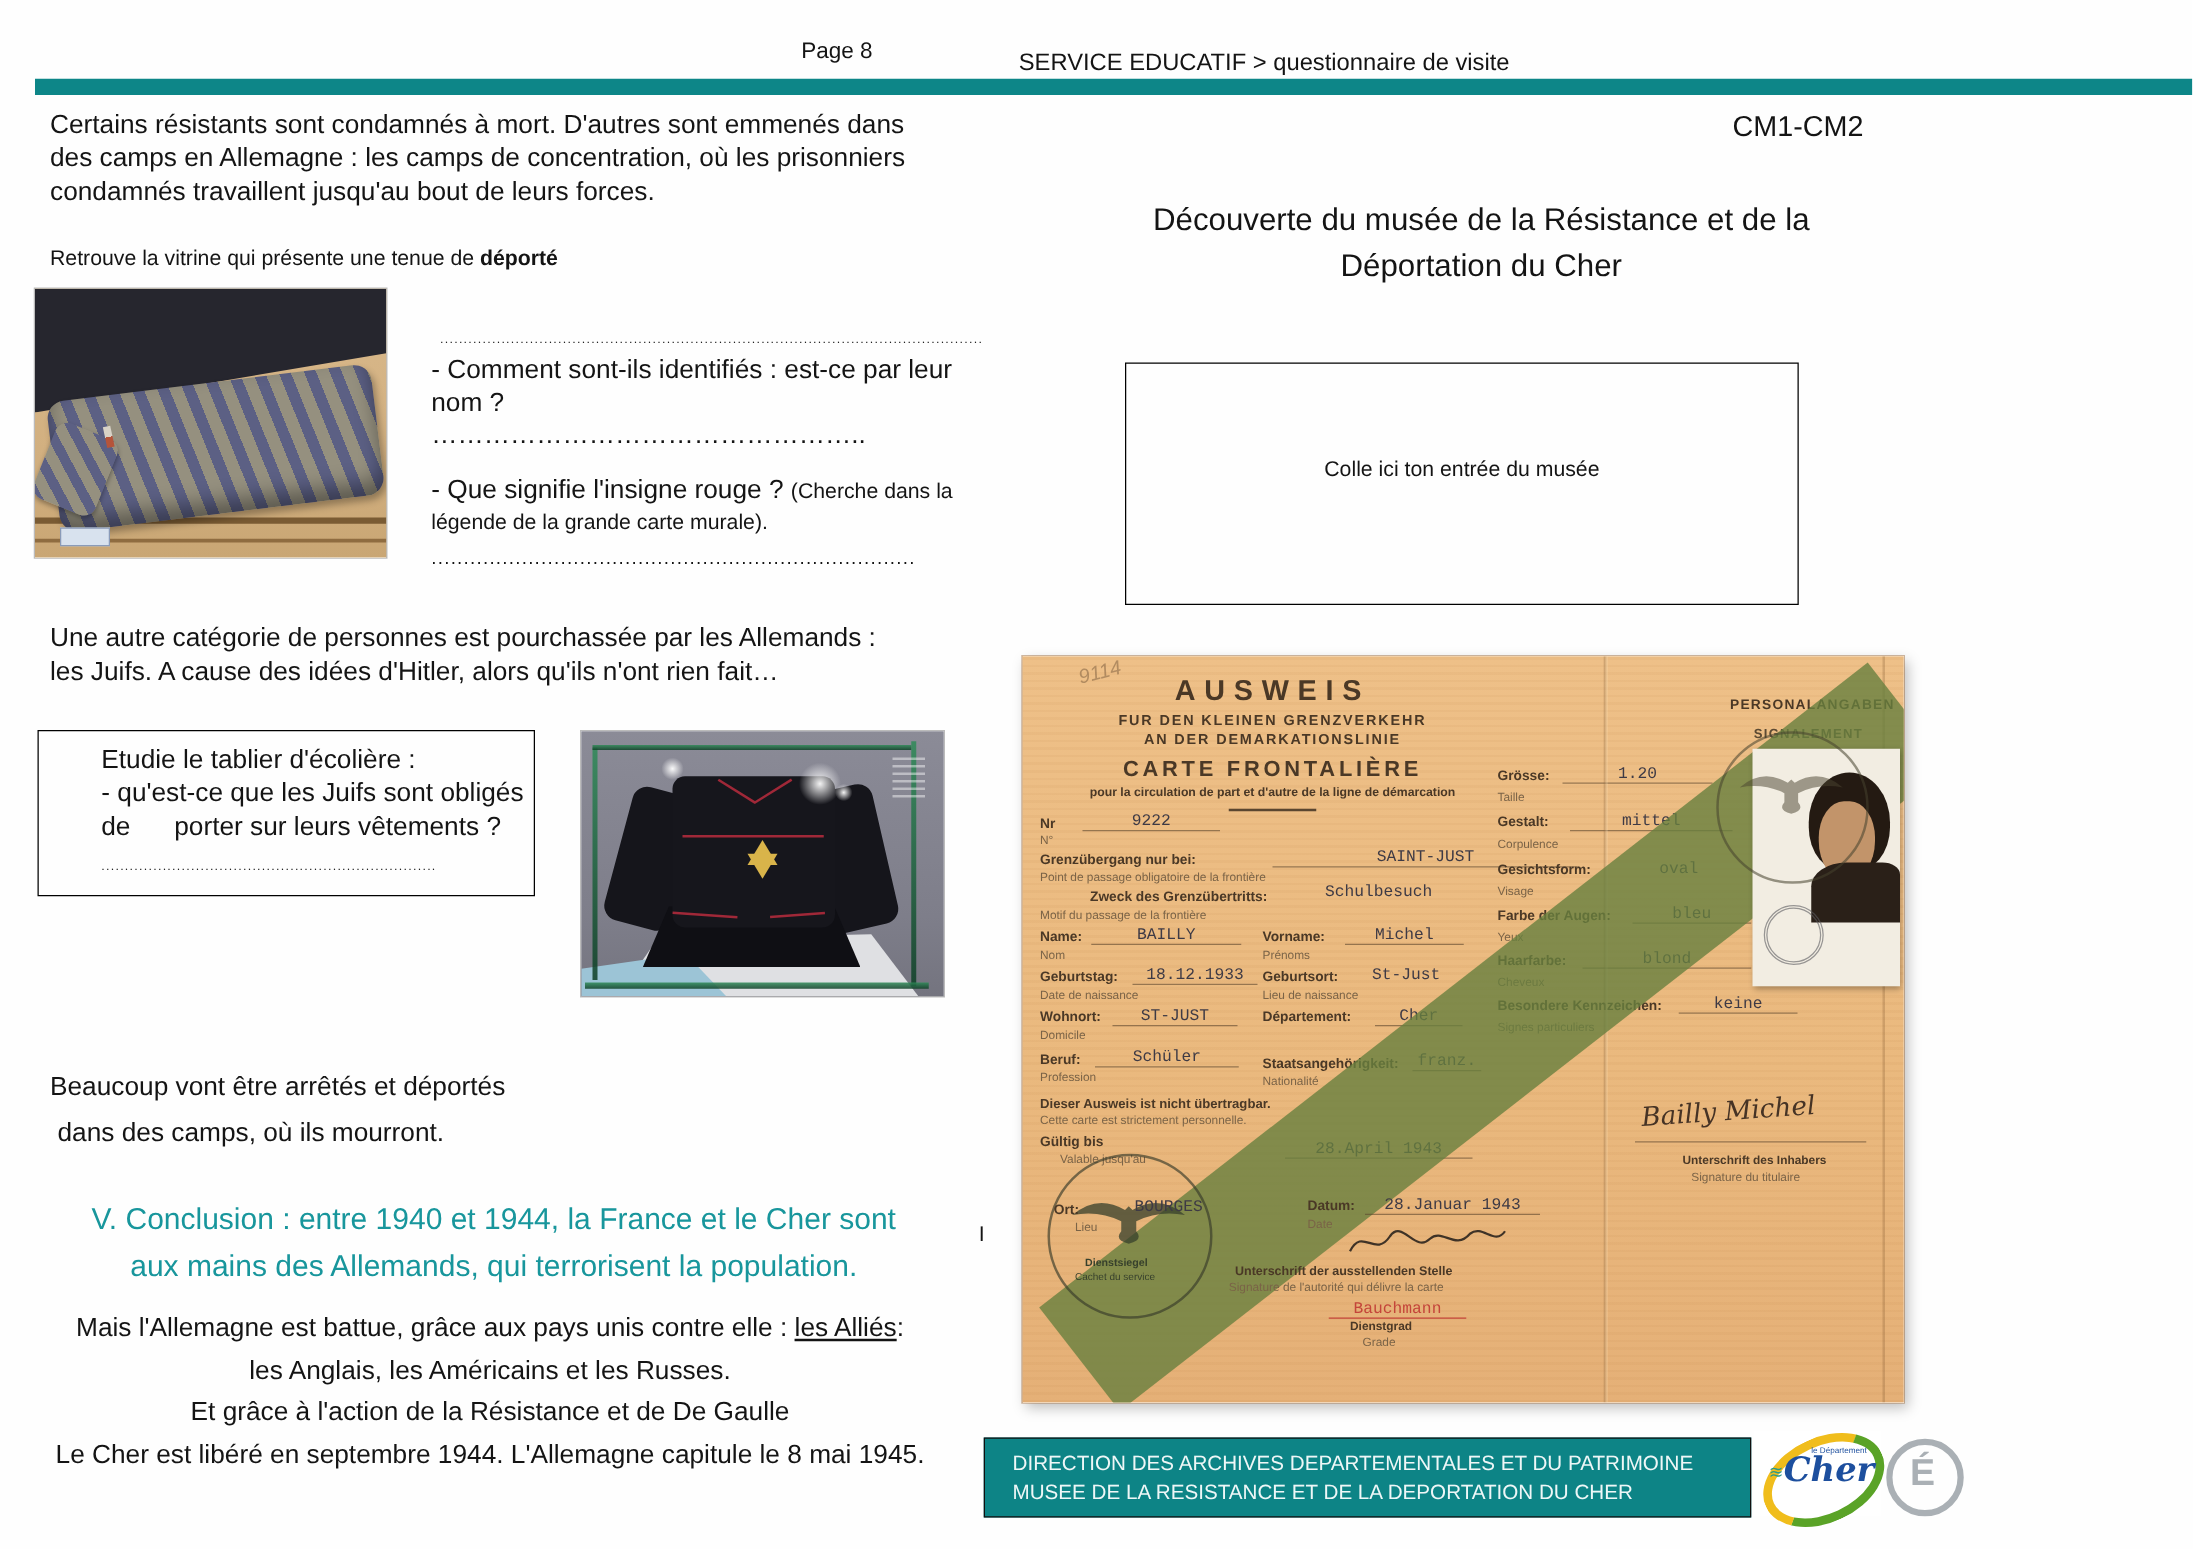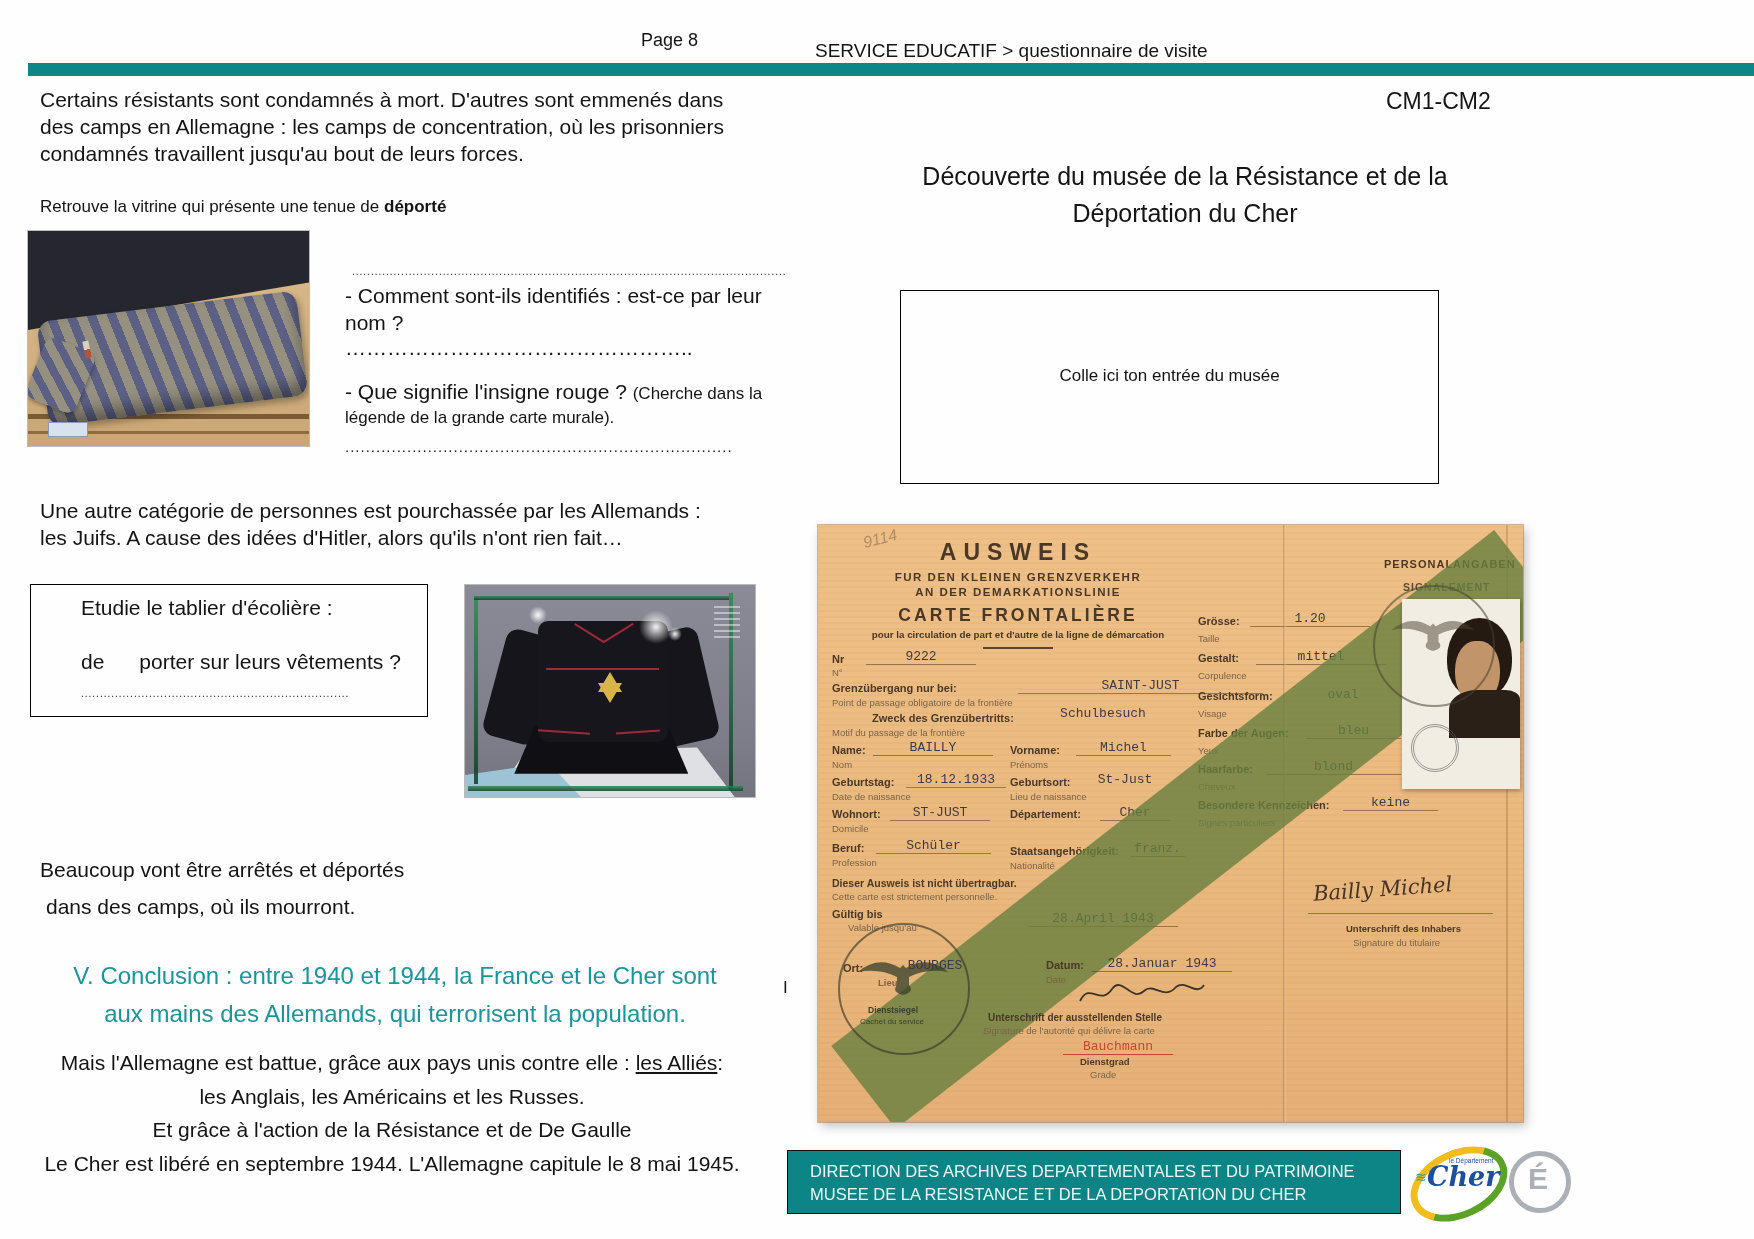--- a/index.html
+++ b/index.html
@@ -113,20 +113,21 @@
   <div class="abs qline line" style="left:345px;top:336px;">…………………………………………..</div>
   <div class="abs line" style="left:345px;top:380px;font-size:21px;"><span>- Que signifie l'insigne rouge ? </span><span class="small">(Cherche dans la</span></div>
   <div class="abs small line" style="left:345px;top:408px;">légende de la grande carte murale).</div>
   <div class="abs line" style="left:345px;top:438px;font-size:15px;letter-spacing:1px;">...........................................................................</div>
 
   <div class="abs para line" style="left:40px;top:497px;">Une autre catégorie de personnes est pourchassée par les Allemands :</div>
   <div class="abs para line" style="left:40px;top:524px;">les Juifs. A cause des idées d'Hitler, alors qu'ils n'ont rien fait…</div>
 
   <div class="abs qbox" style="left:30px;top:584px;width:396px;height:131px;">
     <div class="abs para line" style="left:50px;top:9px;">Etudie le tablier d'écolière :</div>
+    <div class="abs para line" style="left:50px;top:36px;">- qu'est-ce que les Juifs sont obligés</div>
     <div class="abs para line" style="left:50px;top:63px;">de      porter sur leurs vêtements ?</div>
     <div class="abs dots-sm line" style="left:50px;top:103px;">.......................................................................</div>
   </div>
 
   <div class="abs photo2">
     <div class="p2-base"></div>
     <div class="p2-sheet"></div>
     <div class="p2-sleeveL"></div>
     <div class="p2-sleeveR"></div>
     <div class="p2-skirt"></div>
@@ -228,21 +229,21 @@
 
     <div class="abs aus-label" style="left:14px;top:352px;font-size:10.5px;">Dieser Ausweis ist nicht übertragbar.</div>
     <div class="abs aus-fr" style="left:14px;top:366px;">Cette carte est strictement personnelle.</div>
 
     <div class="abs aus-label" style="left:14px;top:383px;">Gültig bis</div>
     <div class="abs aus-fr" style="left:14px;top:397px;margin-left:16px;">Valable jusqu'au</div>
     <div class="abs aus-val" style="left:210px;top:386px;width:150px;">28.April 1943</div>
 
     <div class="abs aus-label" style="left:25px;top:437px;z-index:8;">Ort:</div>
     <div class="abs aus-val" style="left:62px;top:433px;width:110px;border-bottom:none;z-index:8;">BOURGES</div>
-    <div class="abs aus-fr" style="left:60px;top:452px;z-index:8;font-weight:bold;">Lieu</div>
+    <div class="abs aus-fr" style="left:42px;top:452px;z-index:8;">Lieu</div>
     <div class="abs aus-label" style="left:228px;top:434px;z-index:8;">Datum:</div>
     <div class="abs aus-val" style="left:274px;top:431px;width:140px;z-index:8;">28.Januar 1943</div>
     <div class="abs aus-fr" style="left:228px;top:449px;z-index:8;">Date</div>
 
     <svg class="abs" style="left:258px;top:452px;z-index:8;" width="132" height="34" viewBox="0 0 132 34">
       <path d="M4,24 C14,4 24,30 36,12 C46,-2 56,26 68,14 C78,5 88,24 100,10 C110,2 120,20 128,8" stroke="#3f3327" stroke-width="1.8" fill="none"></path>
     </svg>
     <div class="abs aus-label" style="left:170px;top:487px;font-size:10px;z-index:8;">Unterschrift der ausstellenden Stelle</div>
     <div class="abs aus-fr" style="left:165px;top:500px;z-index:8;">Signature de l'autorité qui délivre la carte</div>
     <div class="abs aus-val red" style="left:245px;top:514px;width:110px;border-bottom:1px solid #c4453a;z-index:8;">Bauchmann</div>

